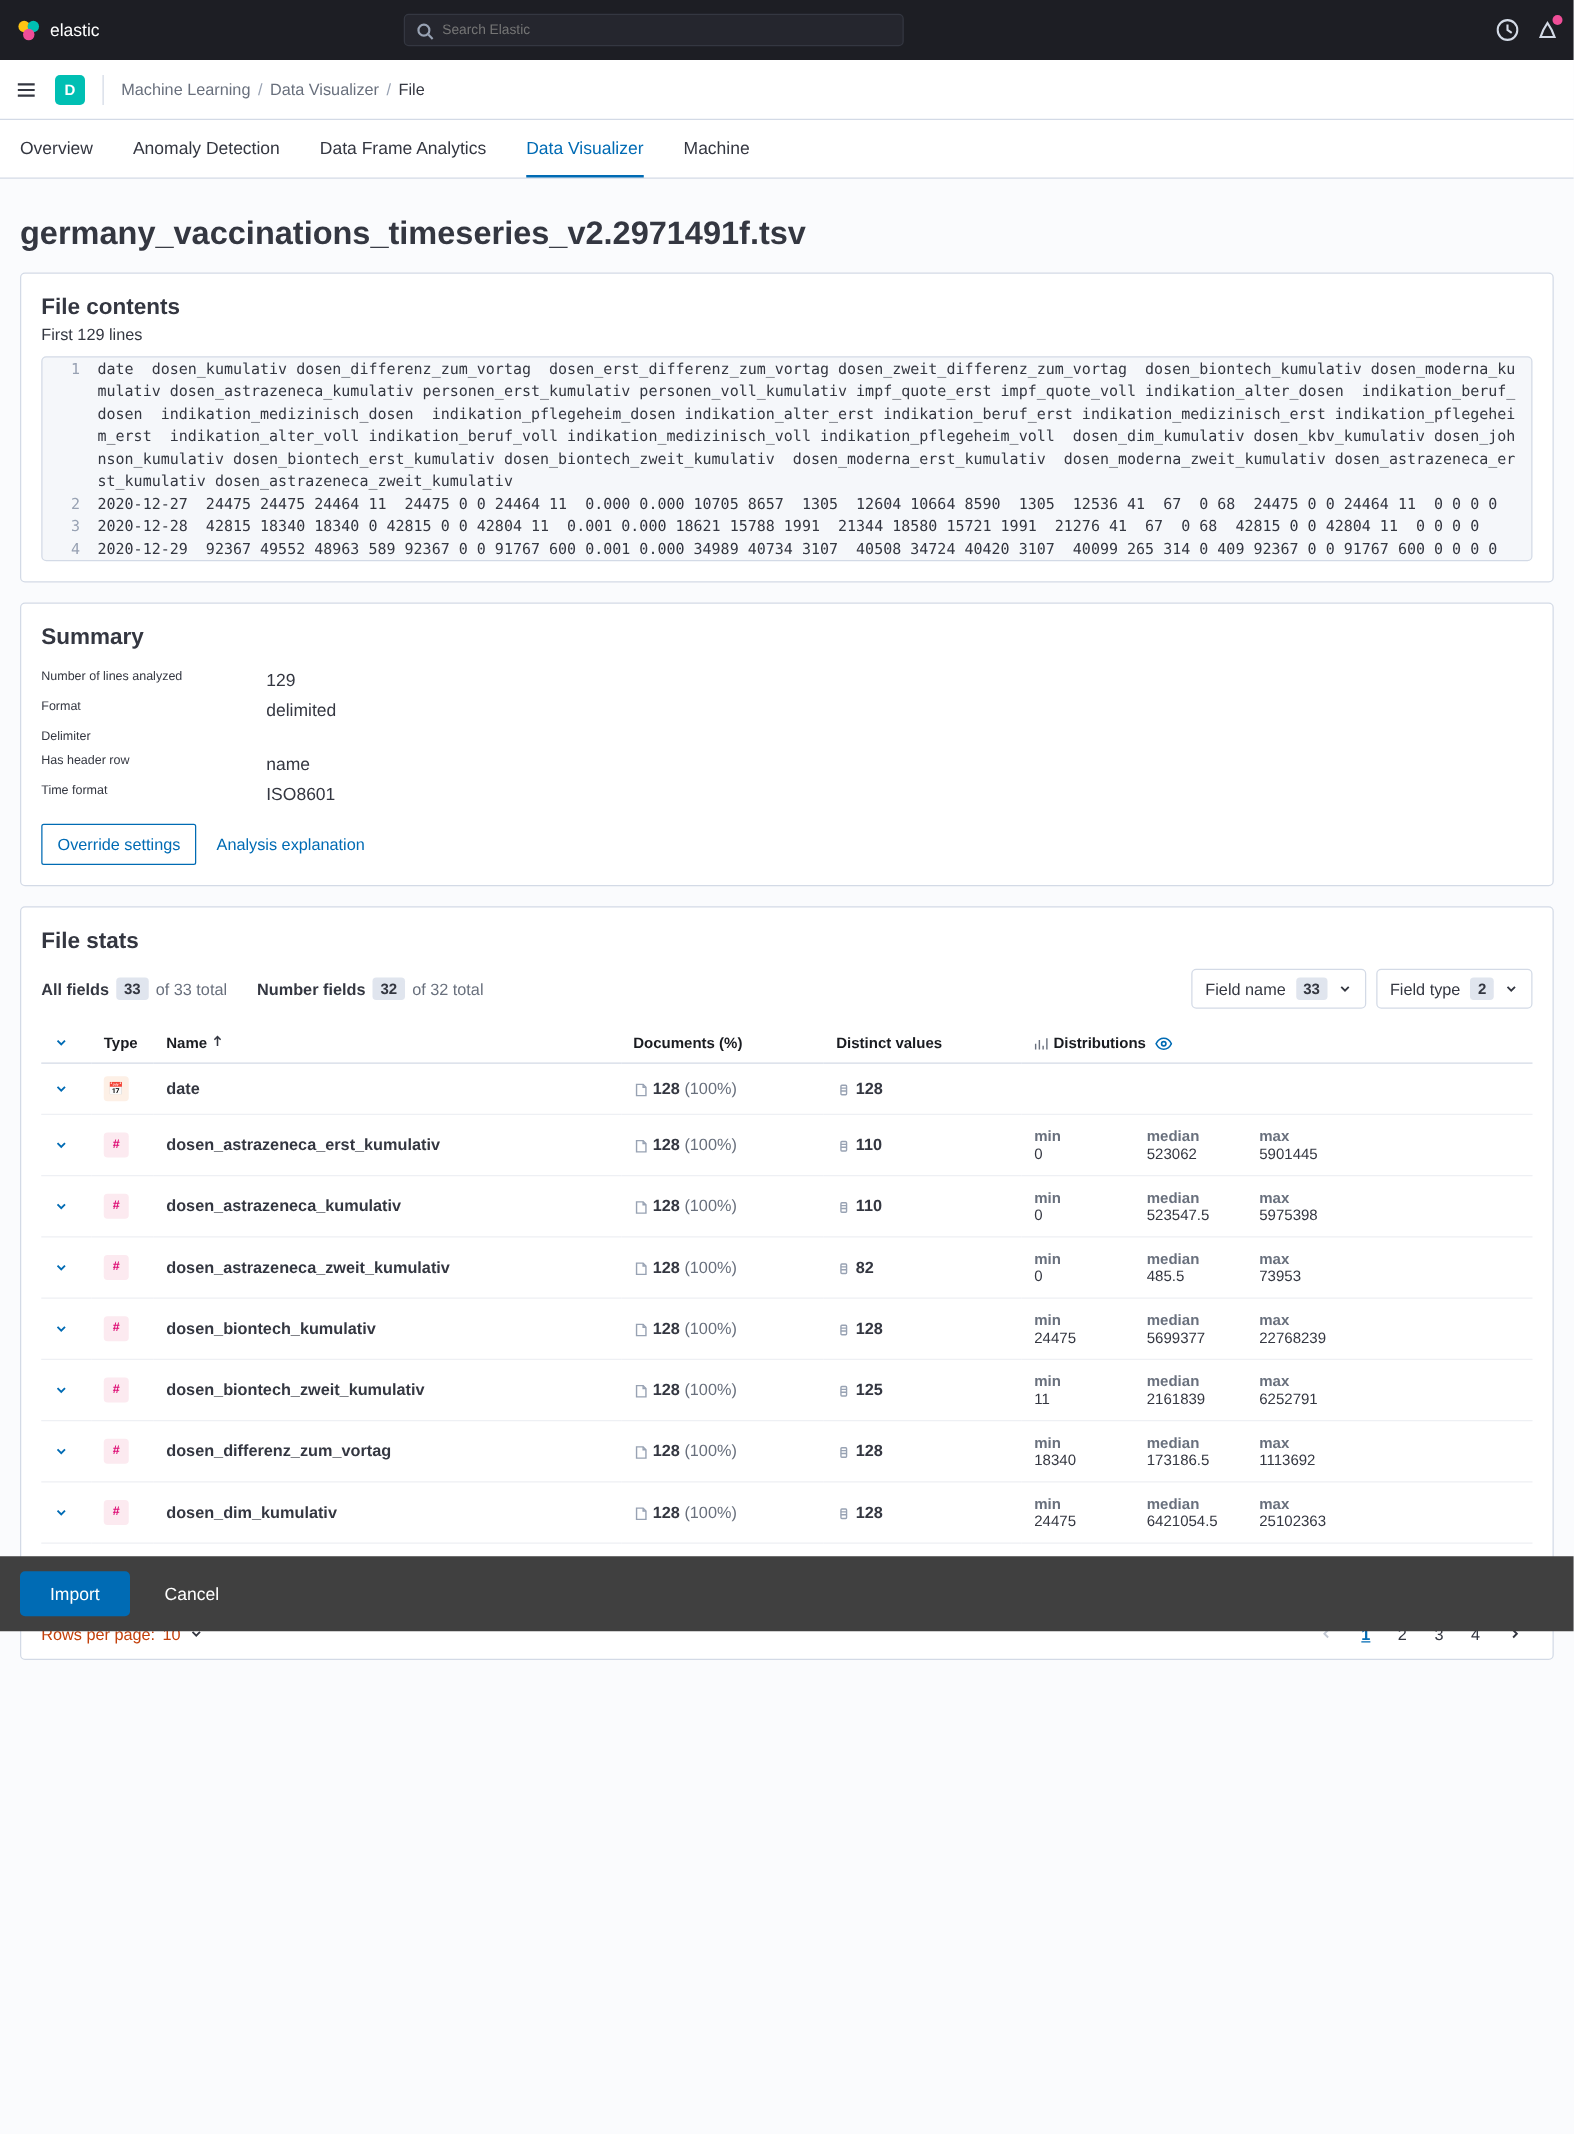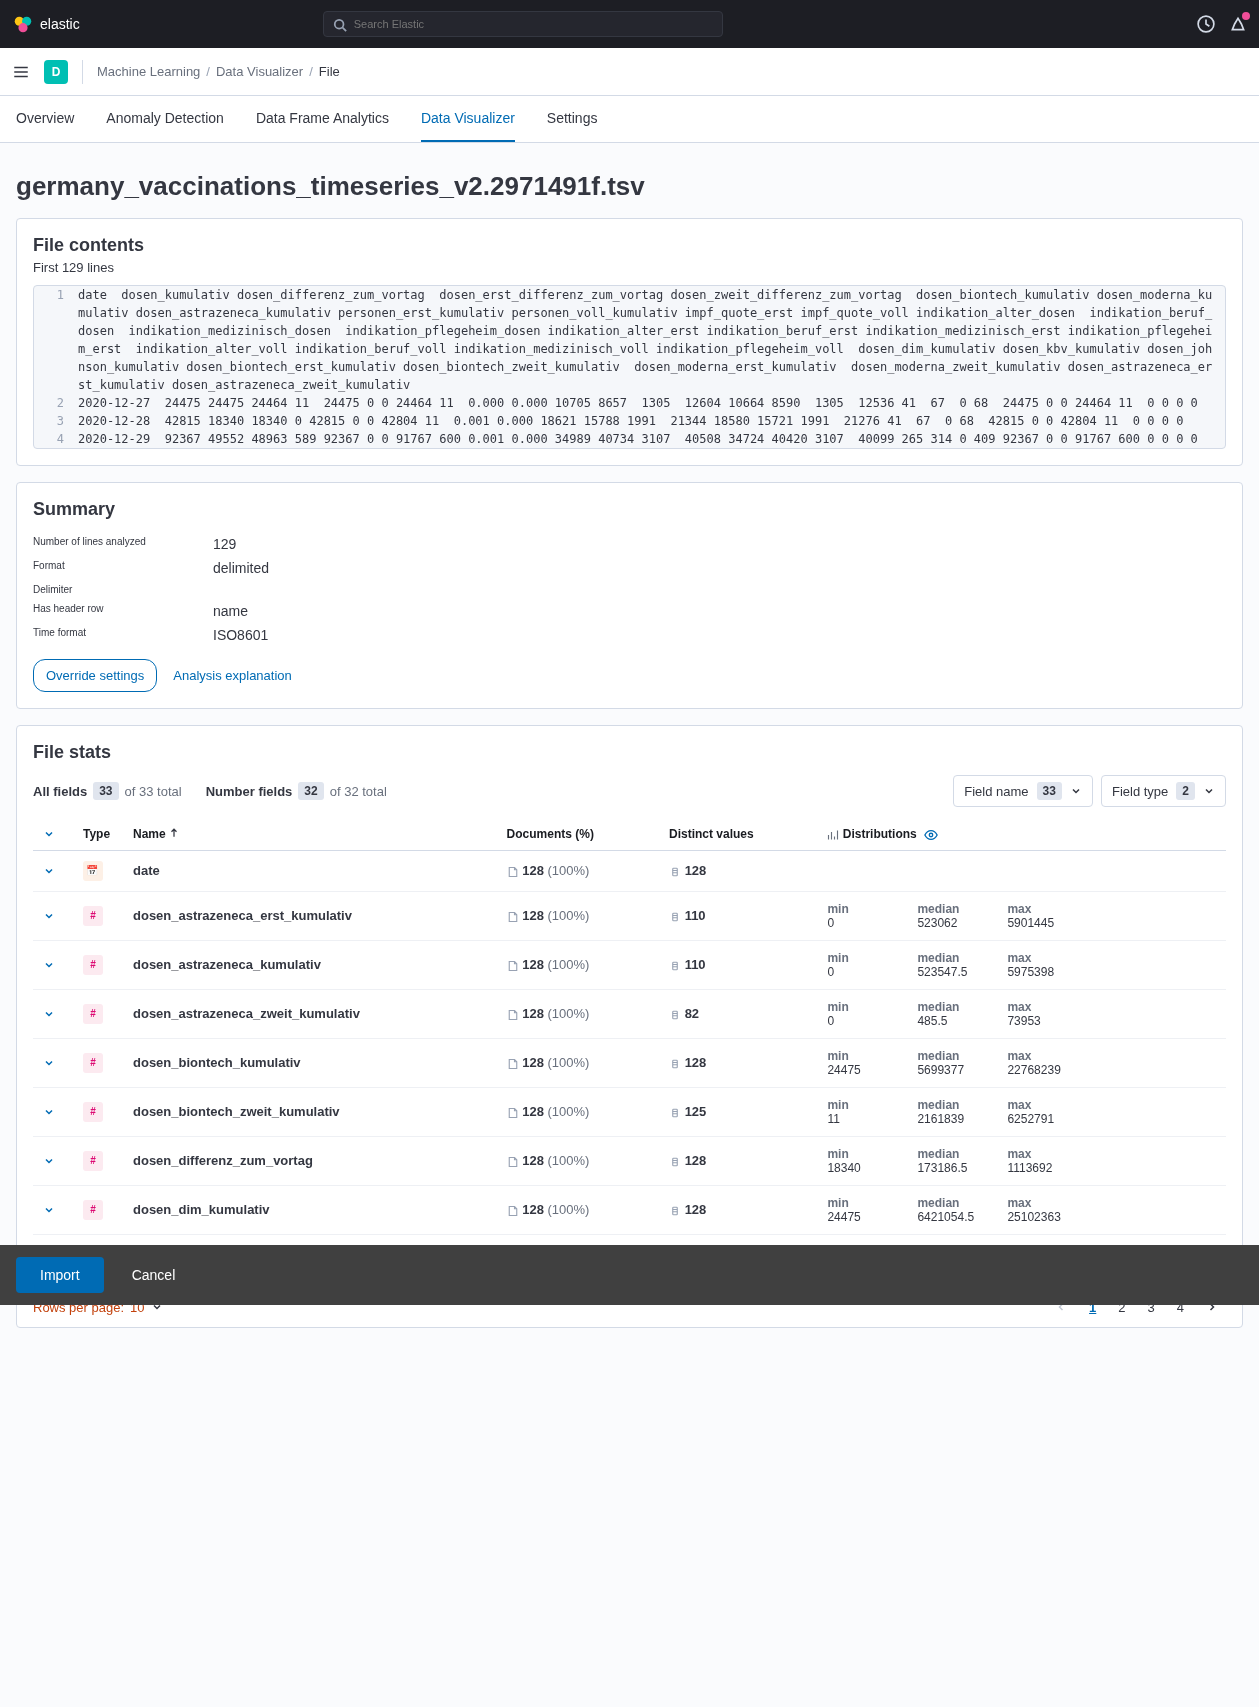--- a/index.html
+++ b/index.html
@@ -30,21 +30,21 @@
 .panel h3{font-size:18px;font-weight:600;margin-bottom:4px}
 .sub{color:#343741;font-size:13px;margin-bottom:10px}
 .codebox{background:#f5f7fa;border:1px solid #d3dae6;border-radius:4px;font-family:"SFMono-Regular",Consolas,monospace;font-size:12px;line-height:1.5;max-height:200px;overflow:hidden;position:relative}
 .codeline{display:flex}
 .ln{width:40px;text-align:right;padding:0 10px;color:#98a2b3;flex-shrink:0;user-select:none}
 .lc{flex:1;padding-right:10px;white-space:pre-wrap;word-break:break-all;padding-left:4px}
 .summary-row{display:flex;margin-bottom:8px}
 .summary-label{width:180px;font-weight:400;font-size:10px}
 .summary-val{font-size:14px}
 .panel-actions{margin-top:16px;display:flex;gap:16px;align-items:center}
-.btn-outline{border:1px solid #006bb4;color:#006bb4;background:#fff;padding:8px 12px;border-radius:12px;font-size:13px;cursor:pointer}
+.btn-outline{border:1px solid #006bb4;color:#006bb4;background:#fff;padding:8px 12px;border-radius:2px;font-size:13px;cursor:pointer}
 .link{color:#006bb4;cursor:pointer;font-size:13px}
 .badge{background:#e0e5ee;color:#343741;border-radius:3px;padding:0 6px;font-size:12px;font-weight:600;display:inline-block;line-height:18px}
 .stats-filters{display:flex;align-items:center;gap:24px;margin:12px 0}
 .filter-group{display:flex;align-items:center;gap:6px;font-size:13px}
 .right-filters{margin-left:auto;display:flex;gap:8px}
 .select-box{border:1px solid #d3dae6;border-radius:4px;padding:6px 10px;display:flex;align-items:center;gap:8px;font-size:13px;cursor:pointer;background:#fff}
 .stats-table{width:100%;border-collapse:collapse}
 .stats-table th{text-align:left;font-size:12px;font-weight:700;padding:8px 10px;border-bottom:1px solid #d3dae6;color:#1a1c21}
 .stats-table td{padding:10px;border-bottom:1px solid #eef0f4;font-size:13px;vertical-align:middle}
 .chev{color:#006bb4;cursor:pointer}
@@ -117,21 +117,21 @@
   <div class="crumb">
     <a href="#">Machine Learning</a><span class="sep">/</span><a href="#">Data Visualizer</a><span class="sep">/</span><span class="cur">File</span>
   </div>
 </div>
 
 <div class="tabs">
   <div class="tab">Overview</div>
   <div class="tab">Anomaly Detection</div>
   <div class="tab">Data Frame Analytics</div>
   <div class="tab active">Data Visualizer</div>
-  <div class="tab">Settings</div>
+  <div class="tab">Machine</div>
 </div>
 
 <div class="page">
   <h1 class="page-title">germany_vaccinations_timeseries_v2.2971491f.tsv</h1>
 
   <div class="panel">
     <h3>File contents</h3>
     <div class="sub">First 129 lines</div>
     <div class="codebox" id="codebox">
         <div class="codeline">

